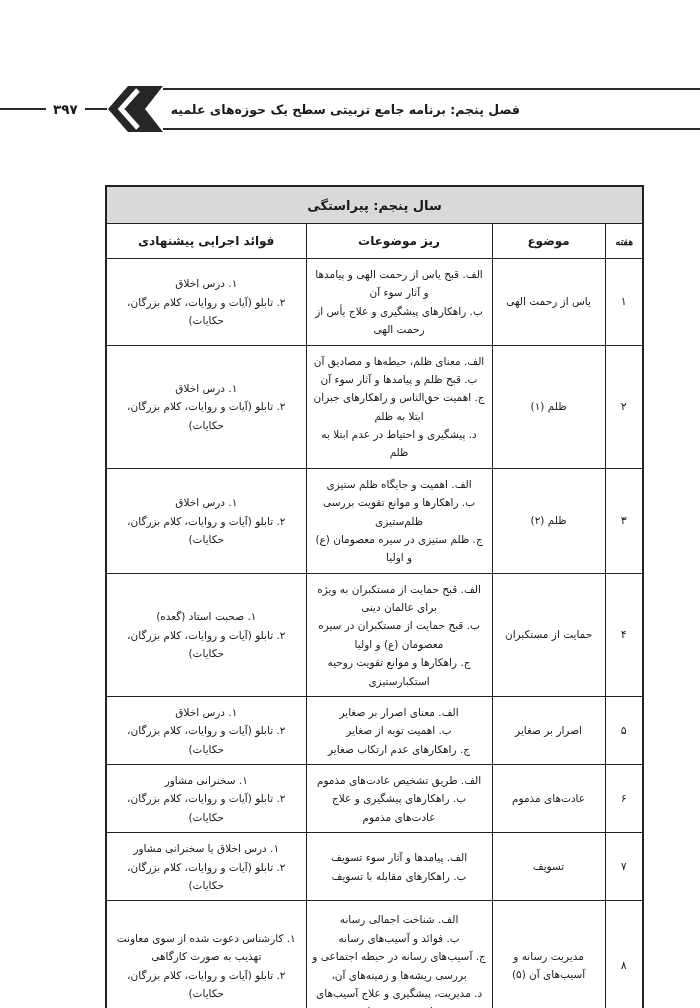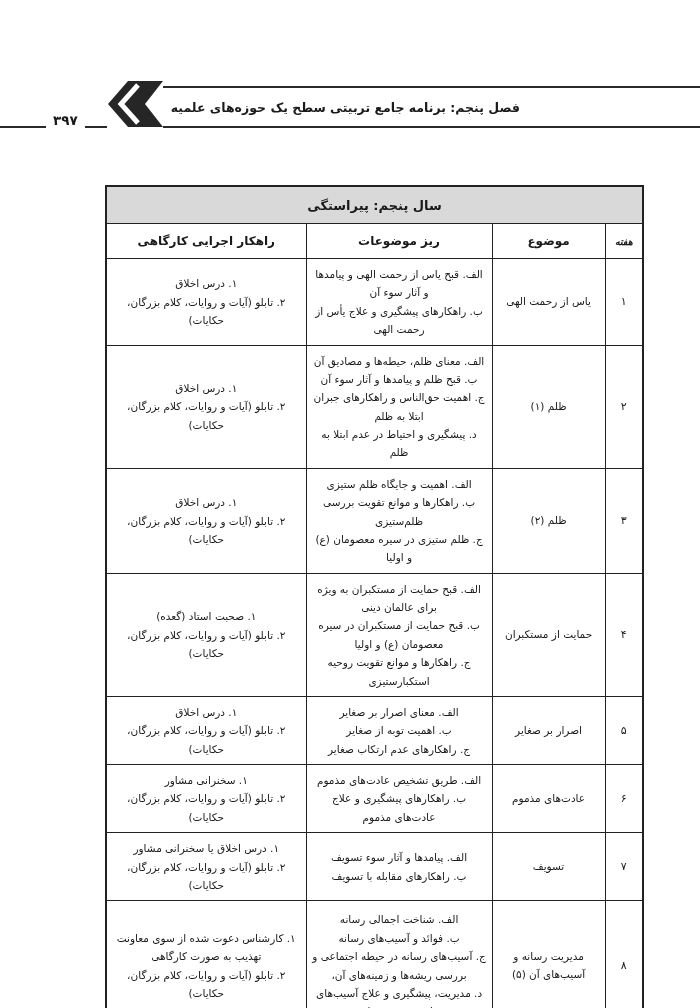--- a/index.html
+++ b/index.html
@@ -1,21 +1,21 @@
 <!DOCTYPE html>
 <html lang="fa"><head>
 <meta charset="utf-8">
 <style>
   html,body{margin:0;padding:0;background:#f2f2f2;}
   .page{position:relative;width:700px;height:1008px;background:#ffffff;overflow:hidden;
         font-family:"DejaVu Sans",sans-serif;color:#1a1a1a;}
 
   
   .page-header{position:absolute;top:90px;left:0;width:700px;height:38px;
-               display:flex;align-items:flex-end;}
+               display:flex;align-items:center;}
   .rule-seg{height:2px;background:#2a2a2a;}
   .rule-a{width:46px;}
   .rule-b{width:22px;}
   .folio-num{font-size:13.5px;font-weight:bold;padding:0 7px;direction:rtl;white-space:nowrap;}
   .chevron-wrap{width:56px;height:48px;flex:0 0 56px;display:flex;align-items:center;justify-content:center;}
   .head-band{flex:1;height:100%;border-top:2px solid #2a2a2a;border-bottom:2px solid #2a2a2a;
              display:flex;align-items:center;}
   .chapter-title{direction:rtl;font-weight:bold;font-size:12.5px;margin-left:8px;white-space:nowrap;}
 
   
@@ -68,21 +68,21 @@
         <col class="c-sol">
     </colgroup>
     <thead>
       <tr class="title-row">
         <th colspan="4">سال پنجم: پیراستگی</th>
       </tr>
       <tr class="head-row">
         <th class="week-h">هفته</th>
         <th>موضوع</th>
         <th>ریز موضوعات</th>
-        <th>راهکار اجرایی کارگاهی</th>
+        <th>فوائد اجرایی پیشنهادی</th>
       </tr>
     </thead>
     <tbody>
         <tr>
           <td class="week">۱</td>
           <td class="topic">یاس از رحمت الهی</td>
           <td class="subtopics">
             <div class="line">الف. قبح یاس از رحمت الهی و پیامدها و آثار سوء آن</div>
             <div class="line">ب. راهکارهای پیشگیری و علاج یأس از رحمت الهی</div>
           </td>

